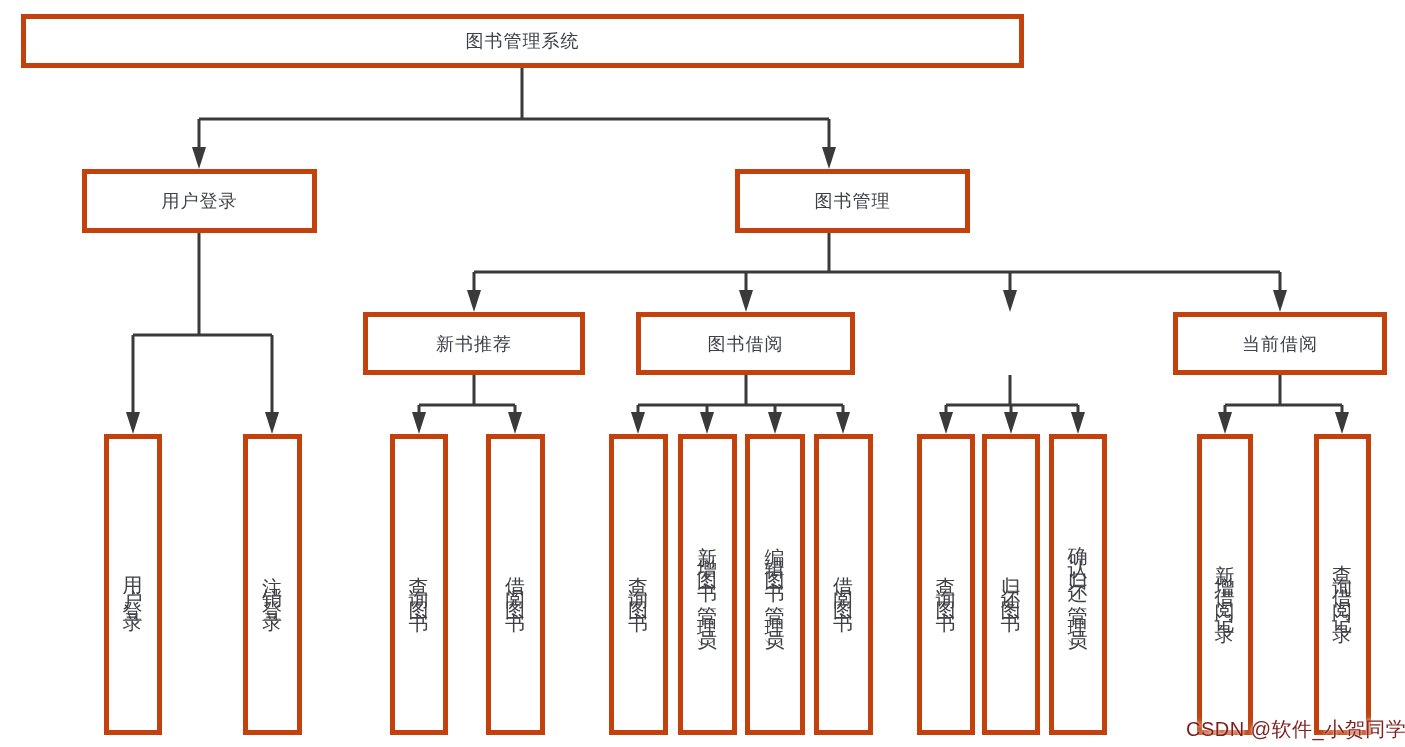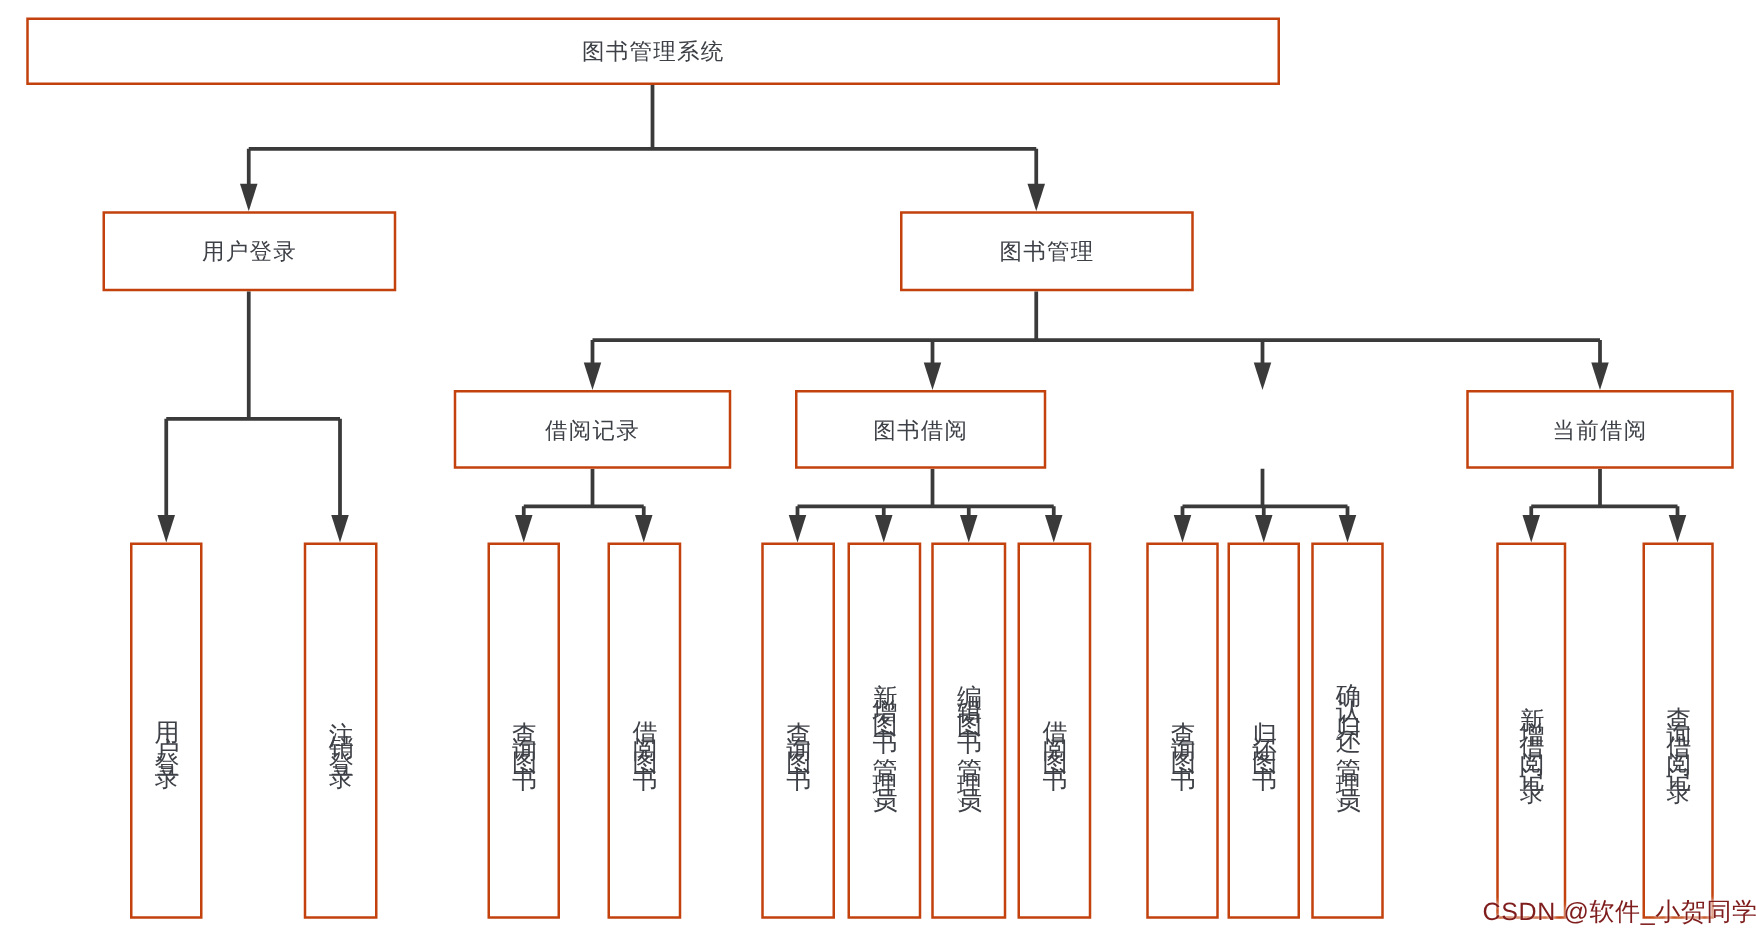--- a/index.html
+++ b/index.html
@@ -5,21 +5,21 @@
   html,body{margin:0;padding:0;}
   body{
     width:1405px;height:747px;background:#ffffff;
     font-family:"Liberation Sans","DejaVu Sans",sans-serif;
     position:relative;overflow:hidden;
   }
   .canvas{position:absolute;left:0;top:0;width:1405px;height:747px;}
   svg.wires{position:absolute;left:0;top:0;z-index:1;}
   .node{
     position:absolute;box-sizing:border-box;
-    border:2px solid #c2410c;background:#ffffff;
+    border:5px solid #c2410c;background:#ffffff;
     display:flex;align-items:center;justify-content:center;
     color:#3d4046;z-index:2;
   }
   .node.h{font-size:18px;letter-spacing:1px;}
   .node.root{font-size:18px;letter-spacing:1px;}
   .node.v{
     writing-mode:vertical-rl;text-orientation:mixed;
     font-size:20px;letter-spacing:12px;line-height:1;
     padding:2px 0;
   }
@@ -75,28 +75,28 @@
     </g>
   </svg>
 
   <div class="node root" style="left:21px;top:14px;width:1003px;height:54px;">
     <span>图书管理系统</span>
   </div>
 
   <div class="node h" style="left:82px;top:169px;width:235px;height:64px;">
     <span>用户登录</span>
   </div>
-  <div class="node h" style="left:720px;top:169px;width:235px;height:64px;">
+  <div class="node h" style="left:735px;top:169px;width:235px;height:64px;">
     <span>图书管理</span>
   </div>
 
   <div class="node h" style="left:363px;top:312px;width:222px;height:63px;">
-    <span>借阅记录</span>
+    <span>新书推荐</span>
   </div>
-  <div class="node h" style="left:636px;top:312px;width:201px;height:63px;">
+  <div class="node h" style="left:636px;top:312px;width:219px;height:63px;">
     <span>图书借阅</span>
   </div>
   <div class="node h" style="left:1173px;top:312px;width:214px;height:63px;">
     <span>当前借阅</span>
   </div>
 
   <div class="node v" style="left:104px;top:434px;width:58px;height:301px;">
     <span>用户登录</span>
   </div>
   <div class="node v" style="left:243px;top:434px;width:59px;height:301px;">

